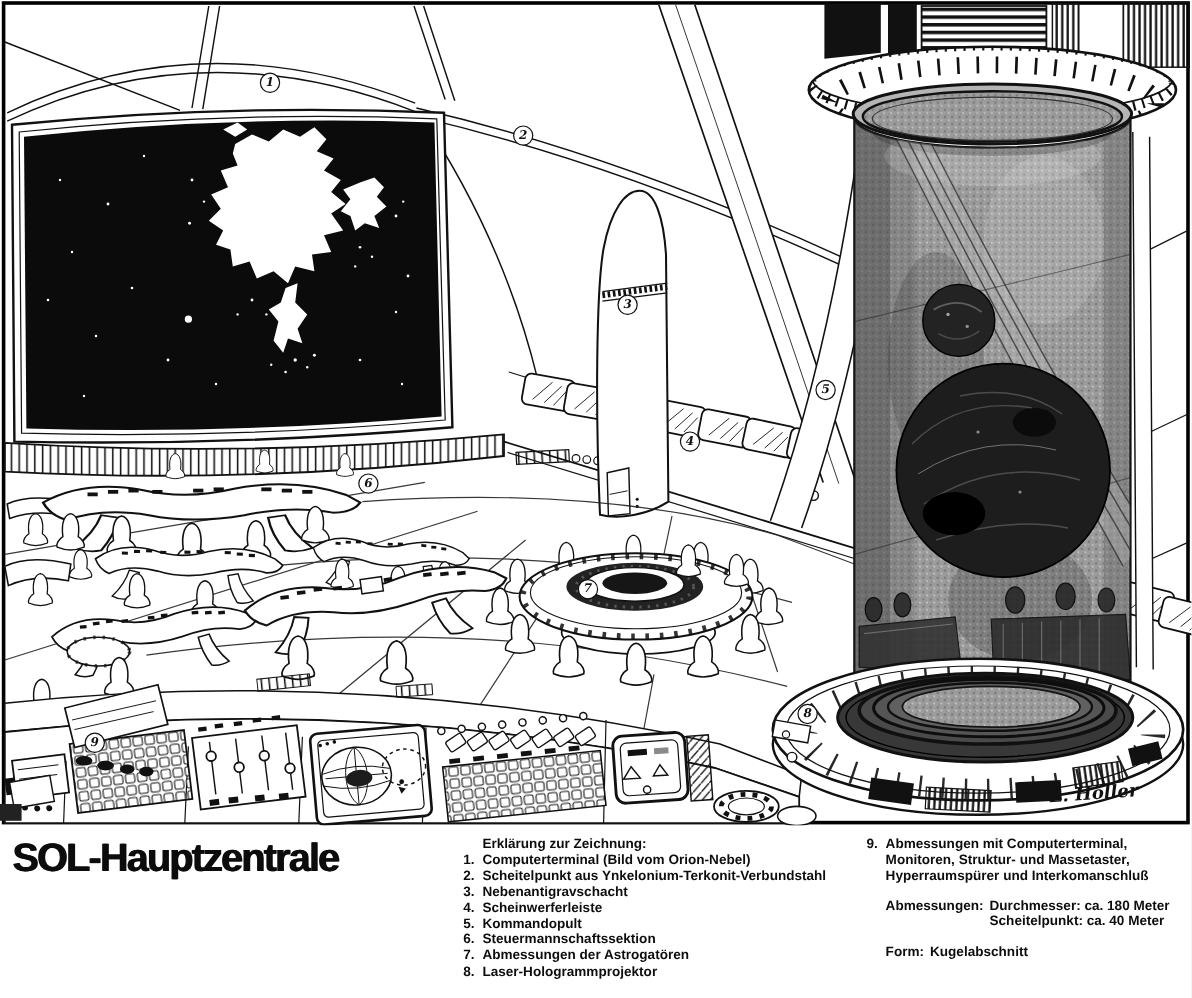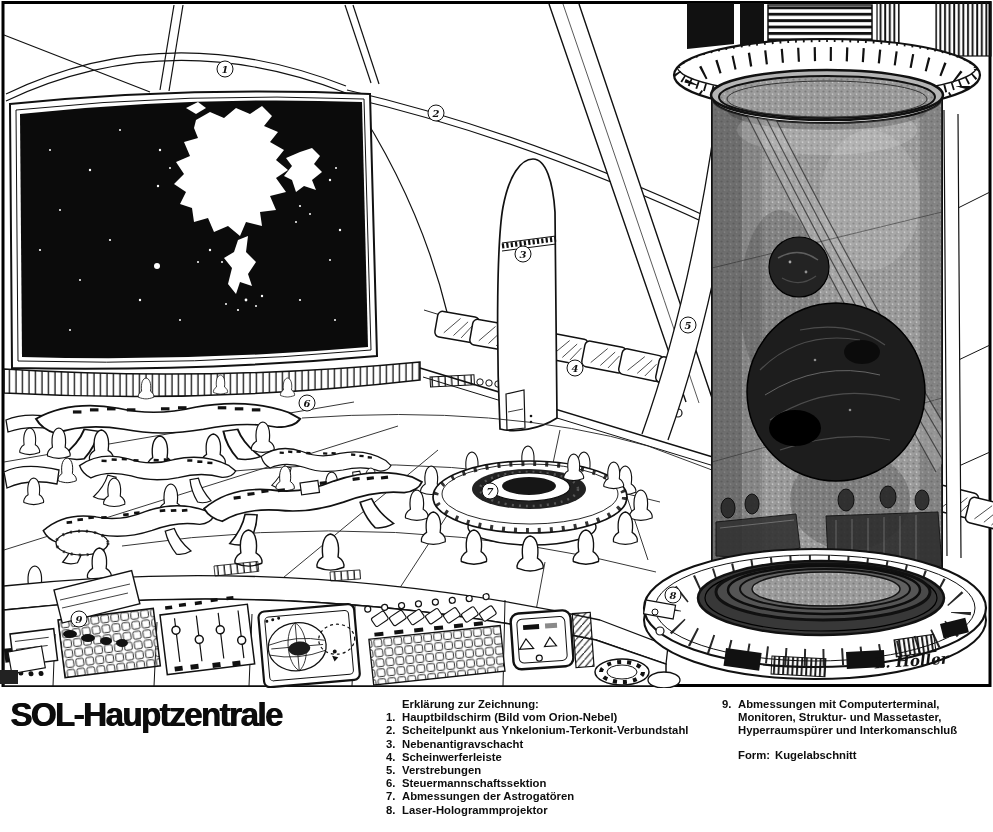--- a/index.html
+++ b/index.html
@@ -533,57 +533,64 @@
   </figure>
 
   <div class="caption">
     <h1 class="title">SOL-Hauptzentrale</h1>
 
     <div class="legend-col col1">
       <p class="legend-heading">Erklärung zur Zeichnung:</p>
       <ol class="legend-items">
         <li class="legend-row">
           <span class="num">1.</span>
-          <span class="itext">Hauptbildschirm (Bild vom Orion-Nebel)</span>
+          <span class="itext">Computerterminal (Bild vom Orion-Nebel)</span>
           </li>
         <li class="legend-row">
           <span class="num">2.</span>
           <span class="itext">Scheitelpunkt aus Ynkelonium-Terkonit-Verbundstahl</span>
           </li>
         <li class="legend-row">
           <span class="num">3.</span>
           <span class="itext">Nebenantigravschacht</span>
           </li>
         <li class="legend-row">
           <span class="num">4.</span>
           <span class="itext">Scheinwerferleiste</span>
           </li>
         <li class="legend-row">
           <span class="num">5.</span>
-          <span class="itext">Verstrebungen</span>
+          <span class="itext">Kommandopult</span>
           </li>
         <li class="legend-row">
           <span class="num">6.</span>
           <span class="itext">Steuermannschaftssektion</span>
           </li>
         <li class="legend-row">
           <span class="num">7.</span>
           <span class="itext">Abmessungen der Astrogatören</span>
           </li>
         <li class="legend-row">
           <span class="num">8.</span>
           <span class="itext">Laser-Hologrammprojektor</span>
           </li>
       </ol>
     </div>
 
     <div class="legend-col col2">
       <div class="item9">
         <span class="num">9.</span>
         <span class="itext">Abmessungen mit Computerterminal, Monitoren, Struktur- und Massetaster, Hyperraumspürer und Interkomanschluß</span>
+      </div>
+      <div class="spec-line">
+        <span class="spec-label">Abmessungen:</span>
+        <span class="spec-vals">
+          <span>Durchmesser: ca. 180 Meter</span>
+          <span>Scheitelpunkt: ca. 40 Meter</span>
+        </span>
       </div>
       <div class="spec-line">
         <span class="spec-label">Form:</span>
         <span>Kugelabschnitt</span>
       </div>
     </div>
   </div>
 </div>
 
 </body></html>

